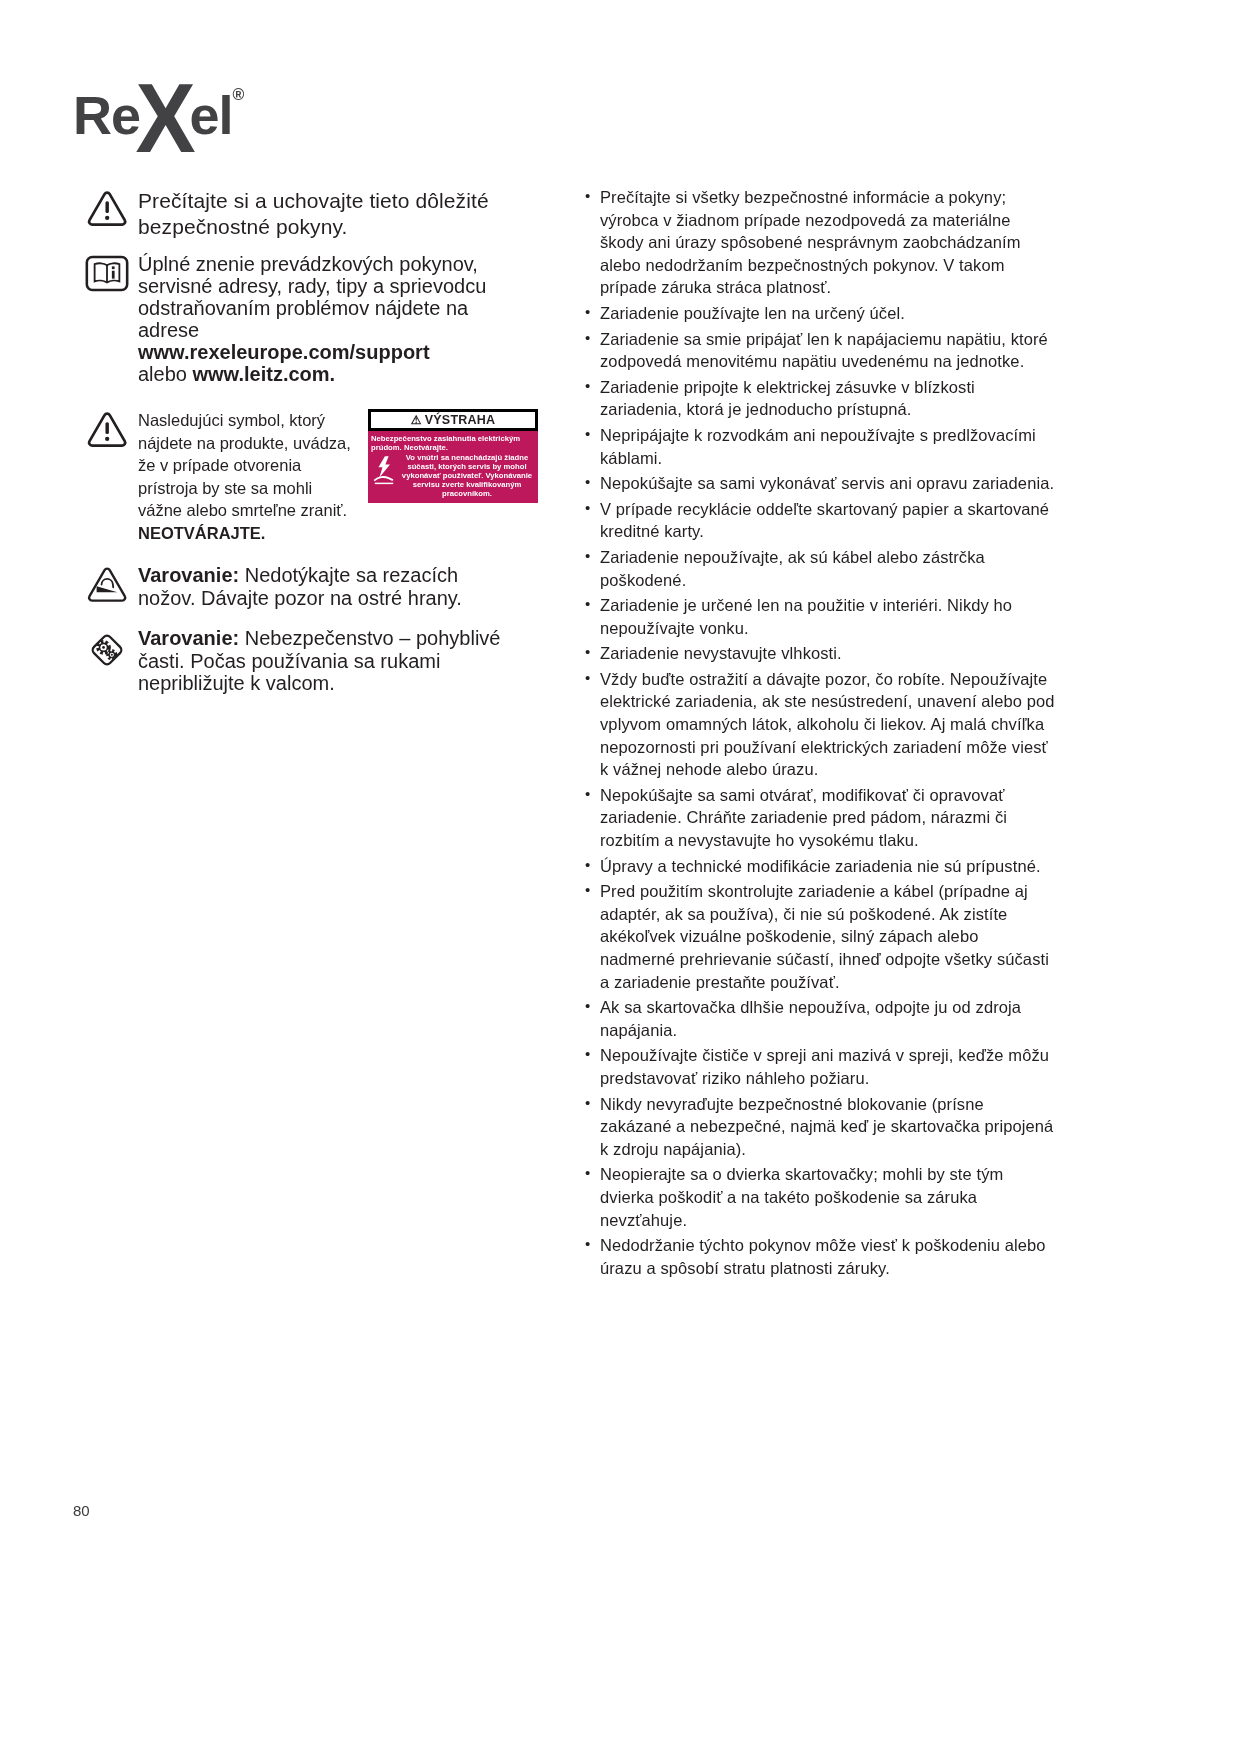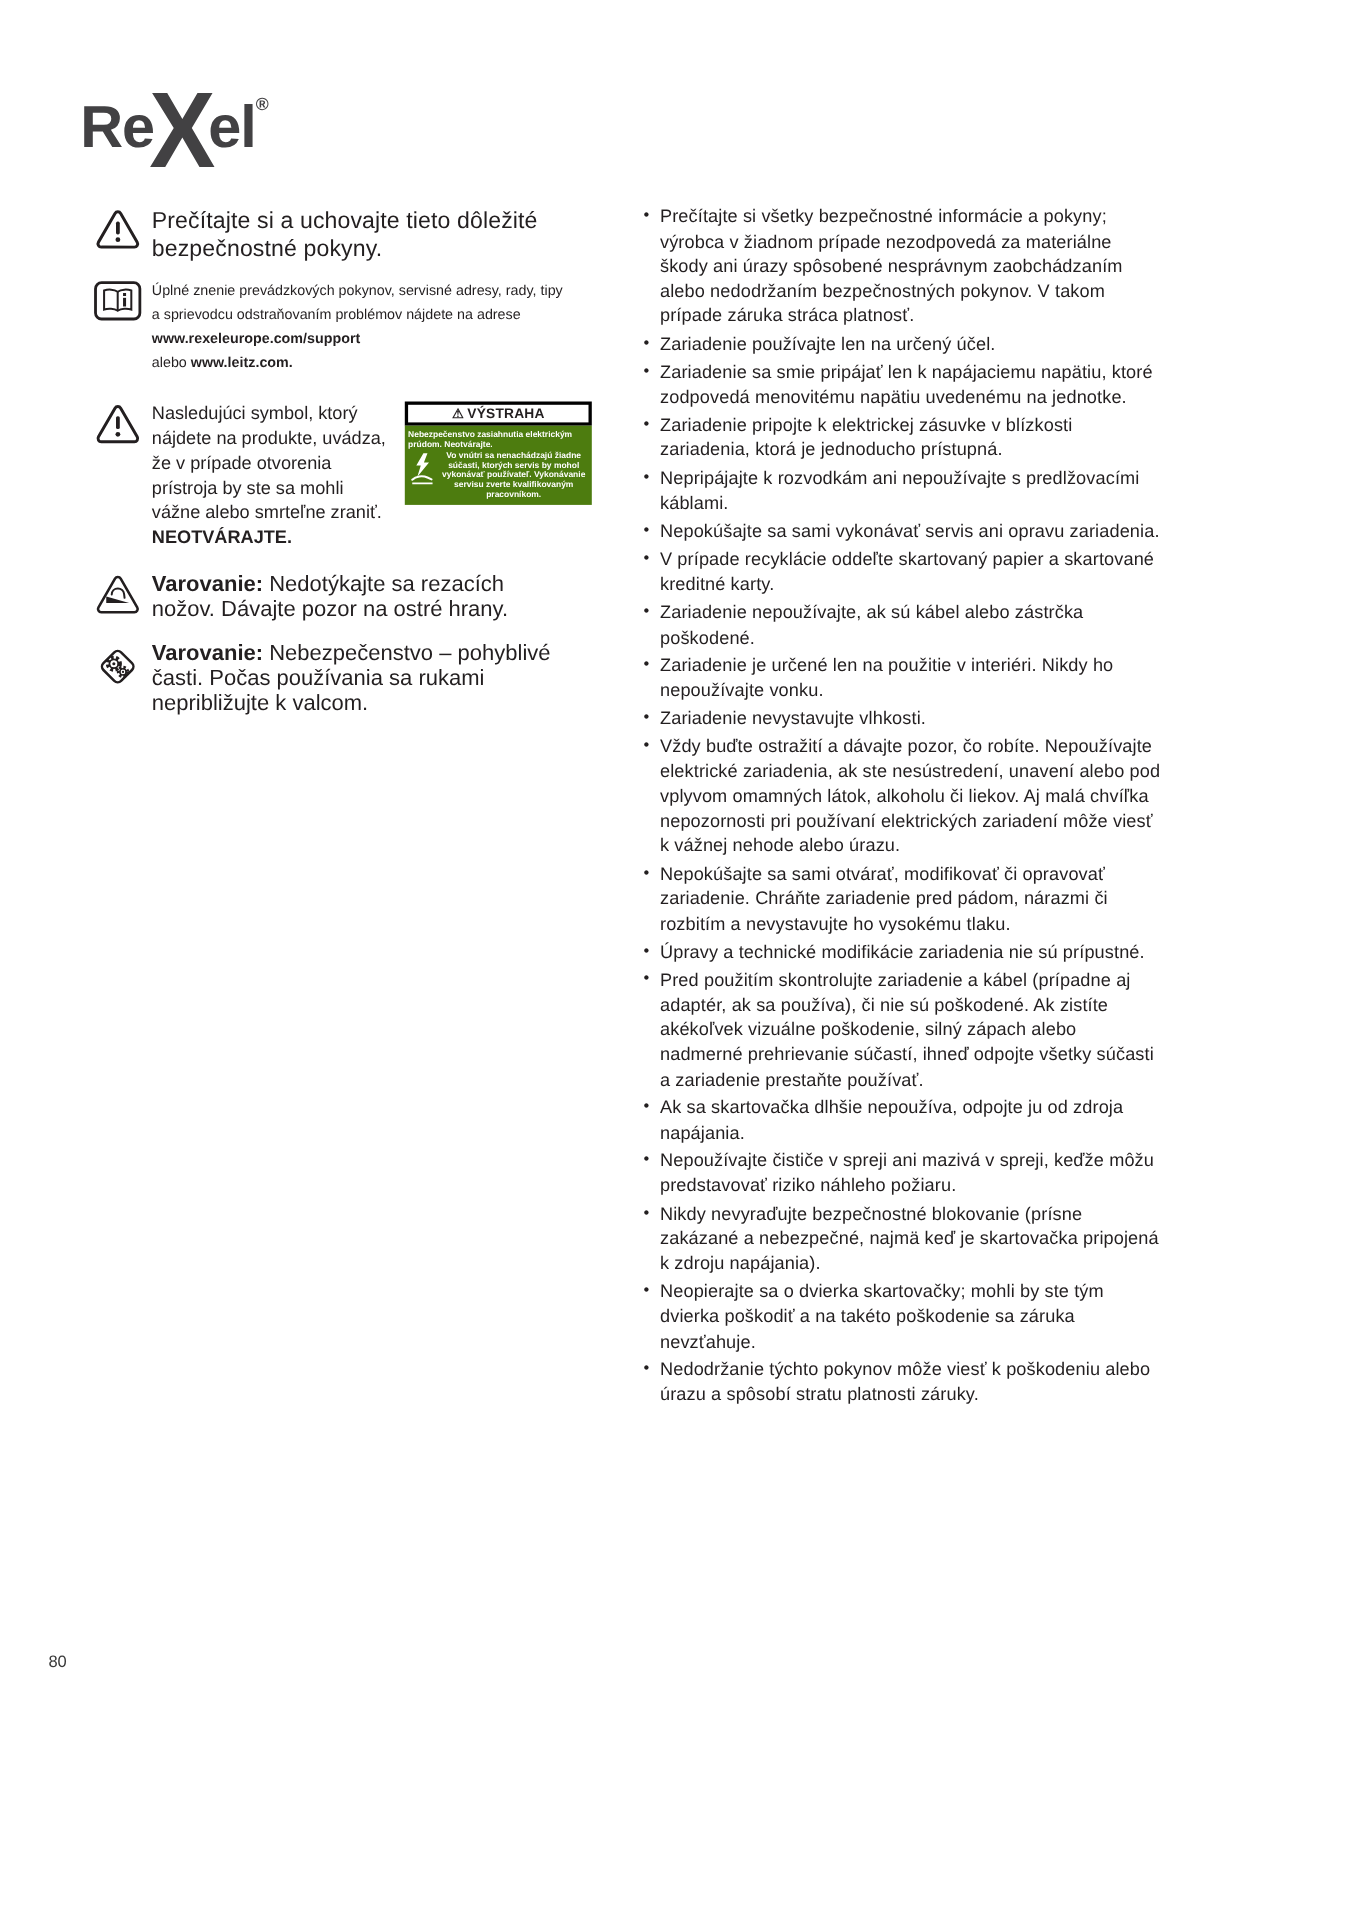--- a/index.html
+++ b/index.html
@@ -23,47 +23,47 @@
   .right-col { position:absolute; left:585px; top:186px; width:472px; }
 
   .block { display:flex; gap:9px; }
   .icon-box { flex:0 0 44px; width:44px; padding-top:2px; }
   .icon-box svg { display:block; }
 
   .block-heading { margin-bottom:13px; }
   .heading-text { font-size:21px; line-height:26px; font-weight:normal; width:352px; letter-spacing:.1px; }
 
   .block-manual { margin-bottom:24px; }
-  .manual-text { font-size:13px; line-height:22px; width:384px; }
+  .manual-text { font-size:20px; line-height:22px; width:384px; }
   .manual-url { font-weight:bold; }
 
   .block-symbol { margin-bottom:20px; }
   .symbol-row { display:flex; gap:16px; width:400px; }
   .symbol-text { font-size:16.5px; line-height:22.5px; width:218px; }
   .symbol-text strong { font-weight:bold; }
 
   .warning-label { width:170px; flex:0 0 170px; align-self:flex-start; }
   .wl-header { border:3px solid #000; background:#fff; display:flex; align-items:center; justify-content:center; gap:3px; font-weight:bold; font-size:12.5px; letter-spacing:.2px; padding:1px 0; }
   .wl-tri { font-size:12px; line-height:1; }
-  .wl-body { background:#4d7c0f; color:#fff; padding:3px 4px 4px 3px; font-size:7.7px; line-height:1.18; font-weight:bold; }
+  .wl-body { background:#be185d; color:#fff; padding:3px 4px 4px 3px; font-size:7.7px; line-height:1.18; font-weight:bold; }
   .wl-line1 { display:block; }
   .wl-row { display:flex; gap:3px; margin-top:1px; align-items:flex-start;text-align:center; }
   .wl-zap { flex:0 0 26px; padding-top:2px; }
 
   .block-warning { margin-bottom:18px; }
   .warning-text { font-size:20px; line-height:22.5px; width:382px; }
   .warning-text strong { font-weight:bold; }
 
   
   .bullet-list { list-style:none; }
   .bullet-list li { position:relative; padding-left:15px; margin-bottom:3px; font-size:16.5px; line-height:22.6px; letter-spacing:.1px; }
   .bullet-list li::before { content:"•"; position:absolute; left:0; top:-1px; font-size:15px; }
 
   
-  .page-number { position:absolute; left:44px; top:1502px; font-size:15px; color:#3a3a3a; }
+  .page-number { position:absolute; left:73px; top:1502px; font-size:15px; color:#3a3a3a; }
 </style>
 </head>
 <body>
 
 <div class="page">
 
   <div class="logo">
     <span class="logo-re">Re</span><span class="logo-x">X</span><span class="logo-el">el</span><span class="logo-reg">®</span>
   </div>
 

